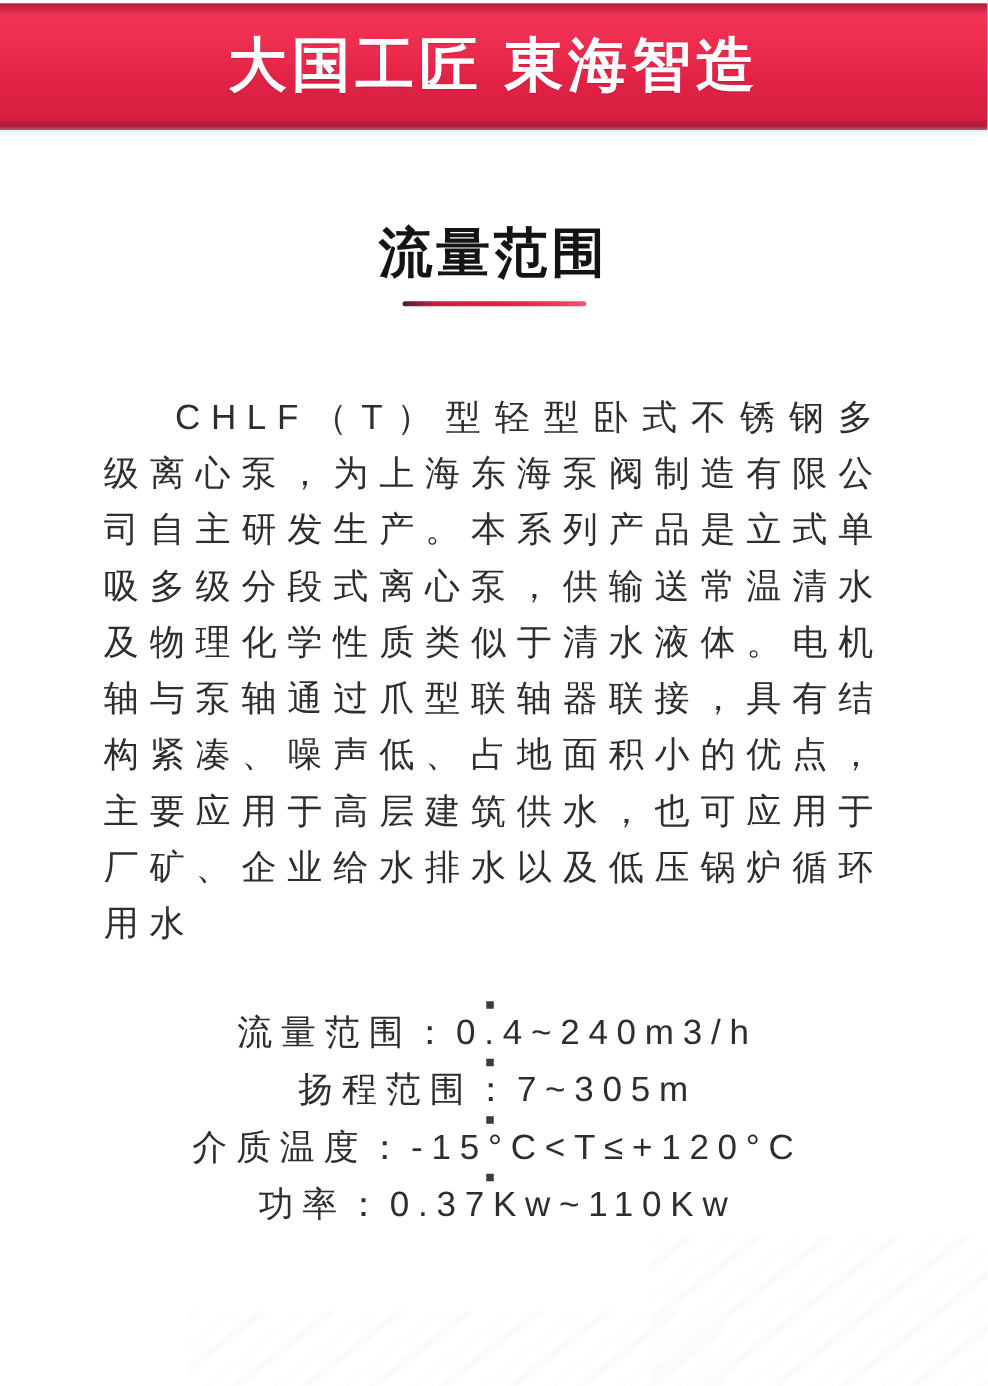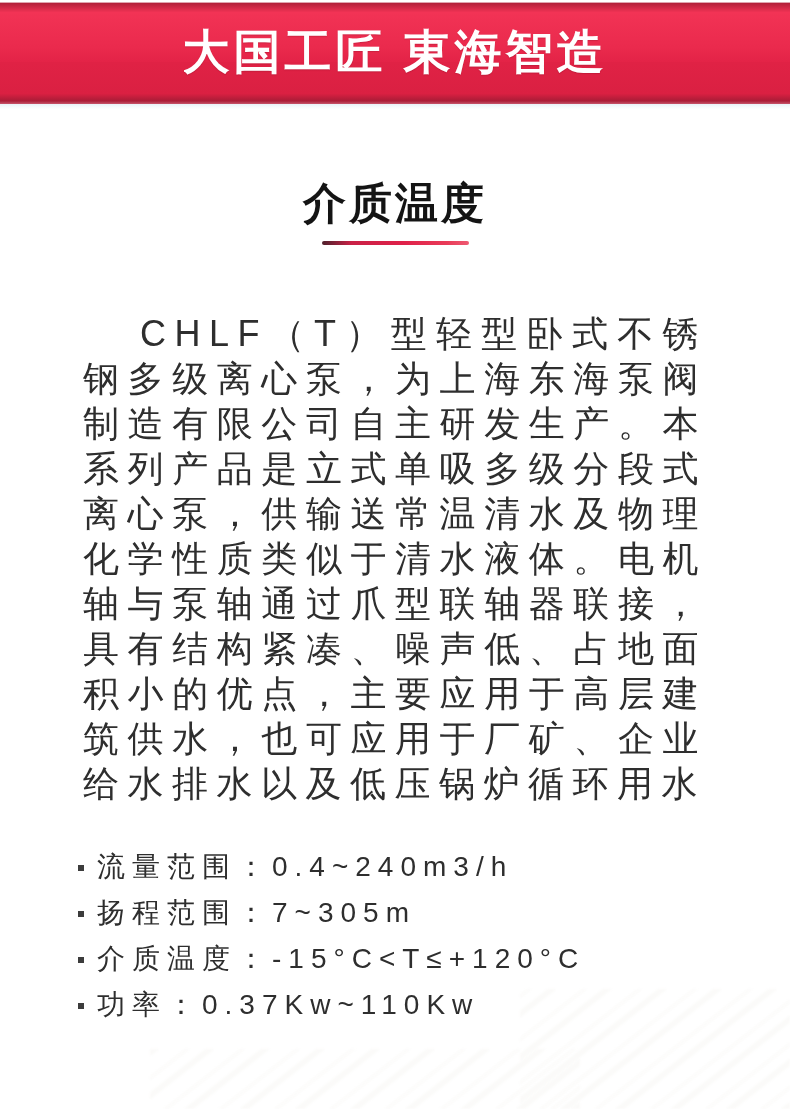--- a/index.html
+++ b/index.html
@@ -63,21 +63,21 @@
       #4e1f2b 0%, #7e2136 8%, #c92146 20%,
       #df2149 55%, #e93b58 85%, #ee5a72 100%);
   }
   .u-overview   { width: 147px; }
   .u-conditions { width: 136px; }
 
   
   .overview-paragraph {
     width: 624px;
     margin: 66px auto 0;
-    font-size: 36px;
+    font-size: 28px;
     line-height: 45px;
     letter-spacing: 8.5px;
     text-align: justify;
     text-indent: 57px;
     color: #2e2e2e;
     font-weight: 400;
   }
 
   
   .spec-list {
@@ -86,20 +86,21 @@
     width: 640px;
   }
   .spec-item {
     display: flex;
     align-items: center;
     height: 46px;
     font-size: 28px;
     letter-spacing: 7px;
     color: #2e2e2e;
     white-space: nowrap;
+    flex-direction: column;
   }
   .bullet-dot {
     width: 6px;
     height: 6px;
     background: #3c3c3c;
     flex: none;
     margin-right: 13px;
     margin-top: 2px;
   }
 
@@ -122,21 +123,21 @@
 </head>
 <body>
 
 <header class="banner">
   <h1 class="banner-title">大国工匠 東海智造</h1>
 </header>
 <div class="banner-fade"></div>
 
 <section>
   <div class="overview-title-wrap">
-    <h2 class="section-title">介质温度</h2>
+    <h2 class="section-title">流量范围</h2>
     <div class="title-underline u-overview"></div>
   </div>
 
   <p class="overview-paragraph">CHLF（T）型轻型卧式不锈钢多级离心泵，为上海东海泵阀制造有限公司自主研发生产。本系列产品是立式单吸多级分段式离心泵，供输送常温清水及物理化学性质类似于清水液体。电机轴与泵轴通过爪型联轴器联接，具有结构紧凑、噪声低、占地面积小的优点，主要应用于高层建筑供水，也可应用于厂矿、企业给水排水以及低压锅炉循环用水</p>
 </section>
 
 <section>
 
   <ul class="spec-list">
     <li class="spec-item">

